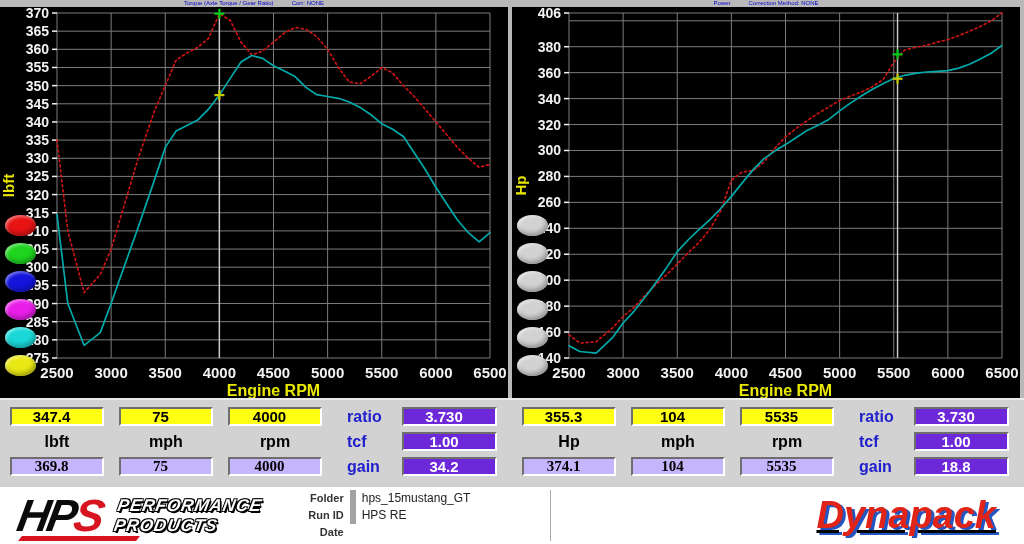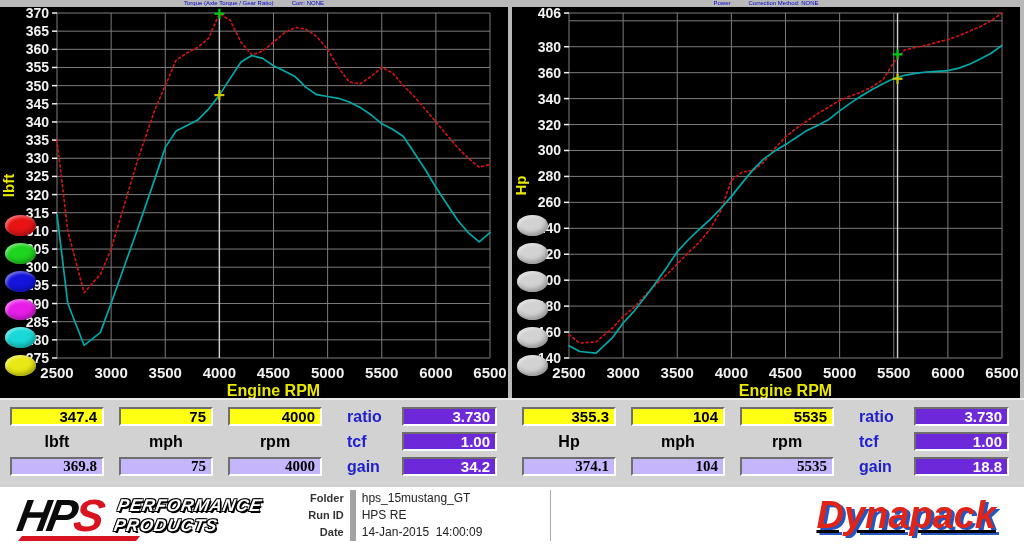--- a/index.html
+++ b/index.html
@@ -35,22 +35,22 @@
   
   .tables-row { height:86px; display:flex; background:#d2d2d2; border-top:2px solid #e9e9e9; }
   .data-panel {
     width:512px; padding:7px 15px 6px 10px;
     display:grid; grid-template-columns:94px 94px 94px 1fr 95px;
     column-gap:15px; row-gap:6px; grid-auto-rows:19px;
   }
   .vbox {
     border-top:2px solid #6e6e6e; border-left:2px solid #6e6e6e;
     border-bottom:2px solid #ffffff; border-right:2px solid #ffffff;
-    font-weight:bold; font-size:15px; line-height:15px; text-align:right;
-    padding-right:5px; color:#000;
+    font-weight:bold; font-size:15px; line-height:15px; text-align:center;
+    padding-right:11px; color:#000;
   }
   .yellow  { background:#ffff14; }
   .green   { background:#c4b5fd;font-family:Liberation Serif, serif; }
   .bluebox { background:#6d28d9; color:#fff; }
   .unit-label { font-weight:bold; font-size:16px; line-height:19px; text-align:center; color:#000; }
   .stat-label { color:#2020cc; font-weight:bold; font-size:16px; line-height:19px; padding-left:10px; }
 
   
   .footer {
     height:60px; background:#fff; border-top:3px solid #cfcfcf;
@@ -343,21 +343,20 @@
         <span>PRODUCTS</span>
       </div>
     </div>
 
     <div class="info-box">
       <div class="info-label">Folder</div>
       <div class="info-value">hps_15mustang_GT</div>
       <div class="info-label">Run ID</div>
       <div class="info-value">HPS RE</div>
       <div class="info-label">Date</div>
-      <div class="info-value">14-Jan-2015  14:00:09</div>
     </div>
 
     <div class="dynapack-logo">
       <div class="dyna-name">Dynapack</div>
     </div>
 
   </div>
 </div>
 
 </body></html>

